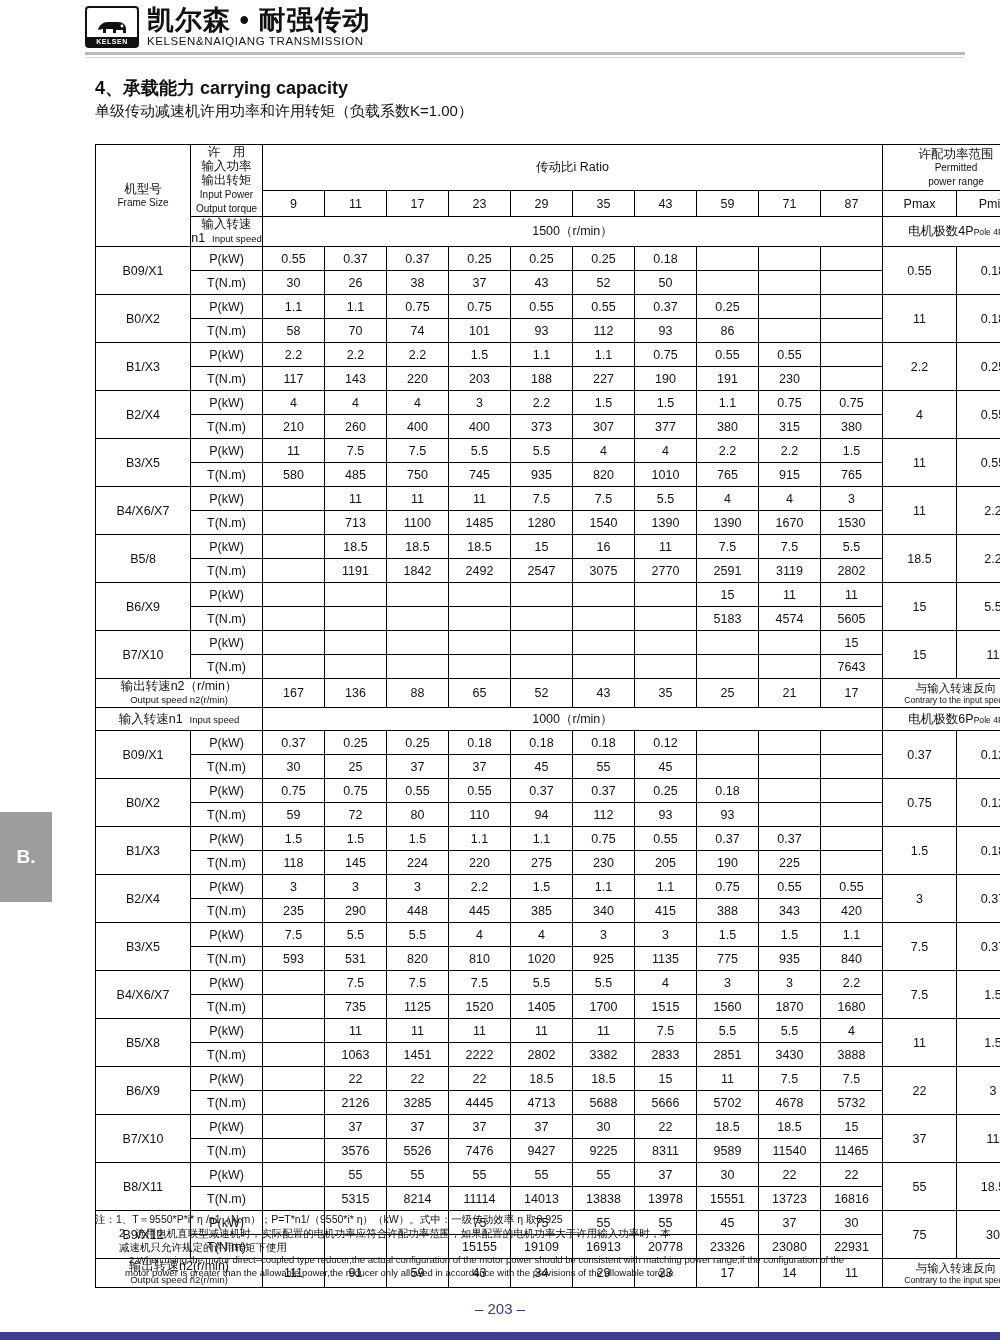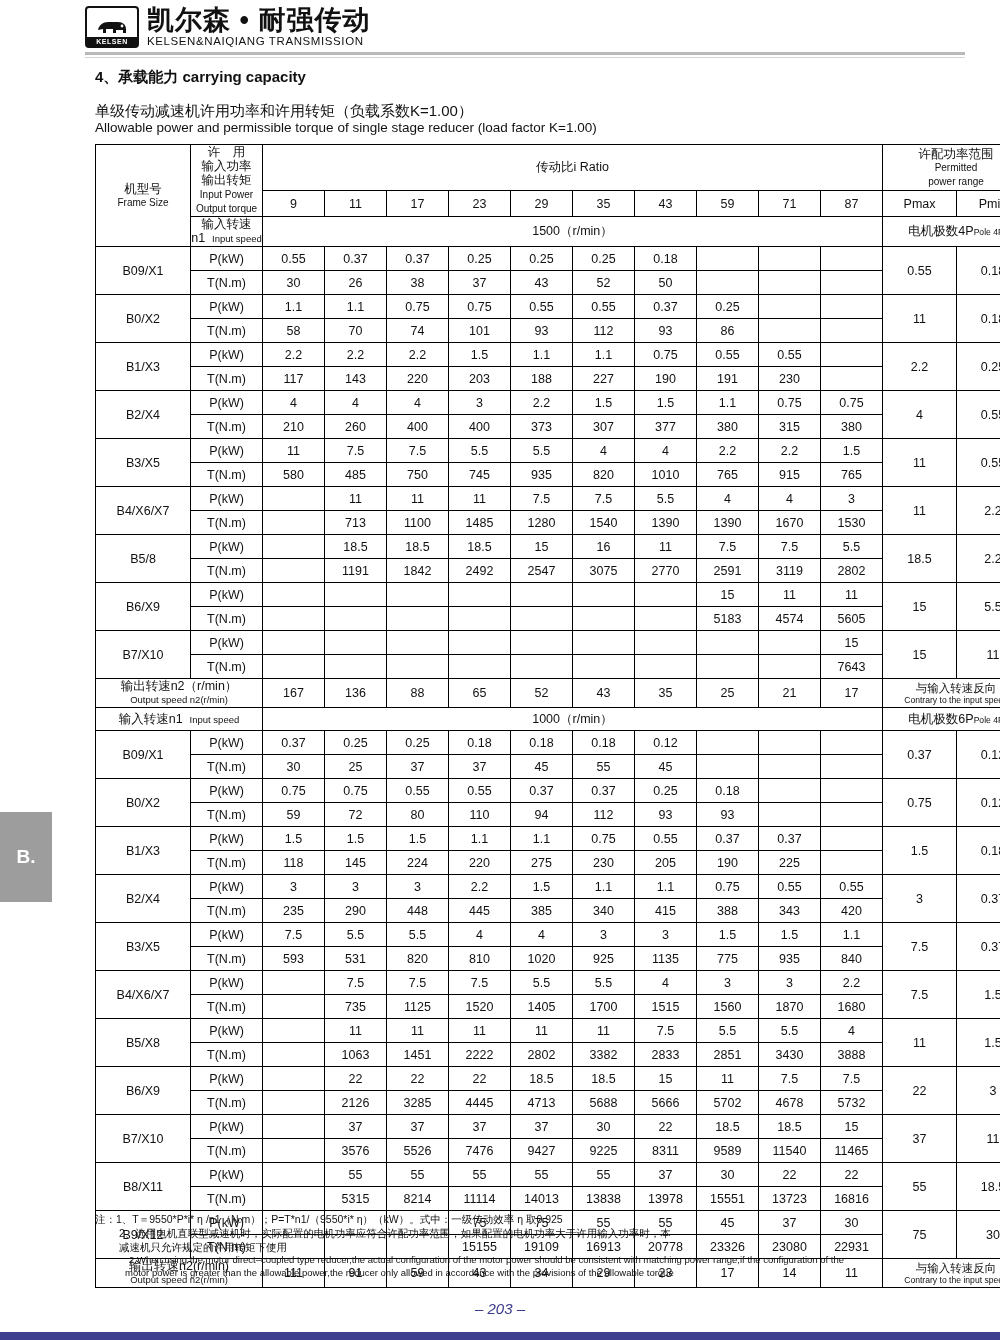--- a/index.html
+++ b/index.html
@@ -11,21 +11,21 @@
   .logo-wrap{position:absolute;left:85px;top:6px;display:flex;align-items:center;gap:8px;}
   .logo-badge{width:50px;height:38px;border:2px solid #111;border-radius:4px;display:flex;flex-direction:column;align-items:center;justify-content:flex-end;background:#fff;}
   .logo-badge .animal{width:36px;height:20px;}
   .logo-badge .badge-txt{font-size:7px;font-weight:bold;letter-spacing:.5px;background:#111;color:#fff;width:100%;text-align:center;line-height:9px;}
   .brand-cn{font-size:27px;font-weight:bold;letter-spacing:1px;color:#111;line-height:28px;}
   .brand-en{font-size:11.5px;letter-spacing:.6px;color:#111;line-height:14px;}
   .header-rule{position:absolute;left:85px;top:52px;width:880px;height:3px;background:#b9b9b9;}
   .header-rule2{position:absolute;left:85px;top:57px;width:880px;height:1px;background:#d4d4d4;}
 
   
-  .title-main{position:absolute;left:95px;top:68px;font-size:15px;font-weight:bold;color:#111;}
+  .title-main{position:absolute;left:95px;top:76px;font-size:18px;font-weight:bold;color:#111;}
   .title-sub1{position:absolute;left:95px;top:102px;font-size:15px;color:#111;}
   .title-sub2{position:absolute;left:95px;top:120px;font-size:13.5px;color:#111;}
 
   
   .side-tab{position:absolute;left:0;top:812px;width:52px;height:90px;background:#9d9d9d;display:flex;align-items:center;justify-content:center;}
   .side-tab span{font-size:19px;font-weight:bold;color:#fff;}
 
   
   table.main{position:absolute;left:95px;top:144px;border-collapse:collapse;width:880px;table-layout:fixed;}
   table.main td,table.main th{border:1px solid #000;padding:0;text-align:center;vertical-align:middle;font-size:12.5px;font-weight:normal;color:#111;}
@@ -40,21 +40,21 @@
   .spd-en{font-size:9.5px;}
 
   
   .notes{position:absolute;left:95px;top:1212px;width:880px;font-size:10.5px;line-height:14px;color:#111;}
   .notes .l{display:block;}
   .notes .ind{padding-left:24px;display:block;}
   .notes .en-l{font-size:9.5px;line-height:12.5px;display:block;}
   .notes .en-ind{font-size:9.5px;line-height:12.5px;display:block;padding-left:30px;}
 
   
-  .footer{position:absolute;left:0;top:1300px;width:1000px;text-align:center;font-size:15px;color:#3a3a8c;font-style:italic;}
+  .footer{position:absolute;left:0;top:1300px;width:1000px;text-align:center;font-size:15px;color:#3a3a8c;}
   .footer-bar{position:absolute;left:0;top:1332px;width:1000px;height:8px;background:#3f3f8f;}
 </style>
 </head>
 <body>
 
 <div class="page">
 
   <div class="header">
     <div class="logo-wrap">
       <div class="logo-badge">
@@ -68,21 +68,20 @@
         <div class="brand-cn">凯尔森 • 耐强传动</div>
         <div class="brand-en">KELSEN&amp;NAIQIANG TRANSMISSION</div>
       </div>
     </div>
     <div class="header-rule"></div>
     <div class="header-rule2"></div>
   </div>
 
   <div class="title-main">4、承载能力 carrying capacity</div>
   <div class="title-sub1">单级传动减速机许用功率和许用转矩（负载系数K=1.00）</div>
-  <div class="title-sub2">Allowable power and permissible torque of single stage reducer (load factor K=1.00)</div>
 
   <div class="side-tab">
     <span>B.</span>
   </div>
 
   <table class="main">
     <colgroup>
       <col style="width:95px">
         <col style="width:72px">
       <col style="width:62px">

